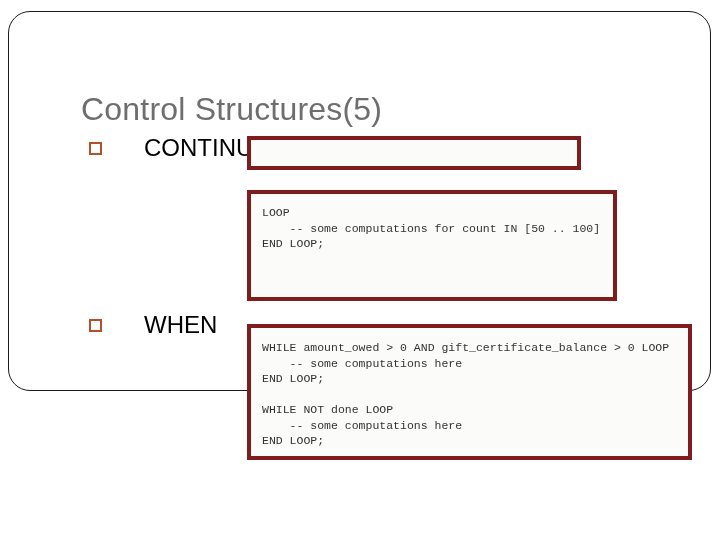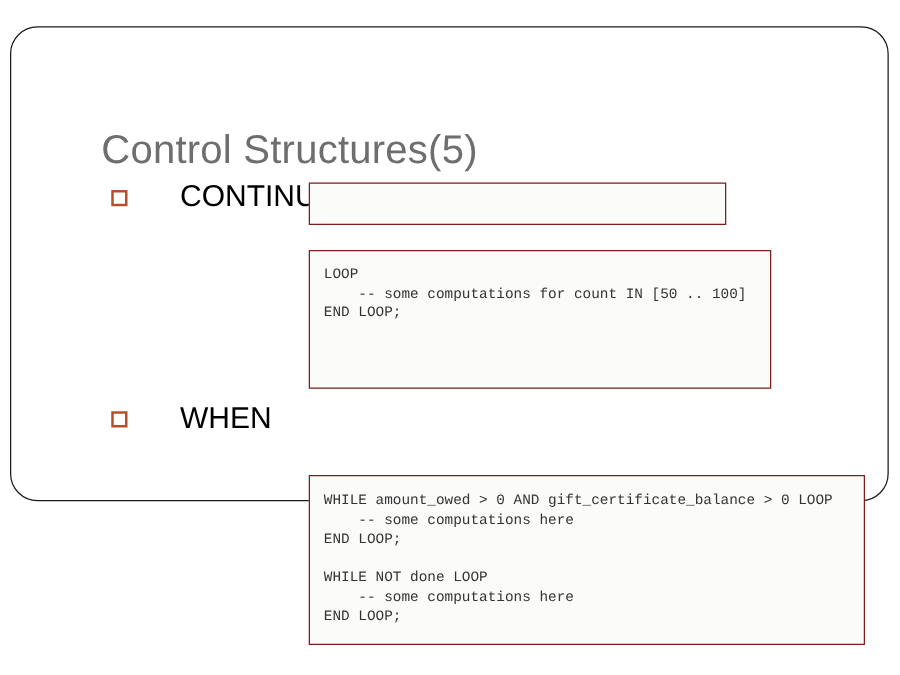--- a/index.html
+++ b/index.html
@@ -11,21 +11,21 @@
   body {
     width: 720px;
     height: 540px;
     font-family: "Liberation Sans", sans-serif;
     overflow: hidden;
   }
 
   .slide {
     position: absolute;
     left: 8px;
-    top: 21px;
+    top: 11px;
     width: 703px;
     height: 380px;
     box-sizing: border-box;
     border: 1px solid #1a1a1a;
     border-radius: 22px;
     background: #ffffff;
   }
 
   .slide-title {
     position: absolute;
@@ -63,21 +63,21 @@
   .bullet-label {
     font-size: 24px;
     color: #000000;
     line-height: 1;
   }
 
   
   .code-box {
     position: absolute;
     box-sizing: border-box;
-    border: 1px solid #7f1d1d;
+    border: 4px solid #7f1d1d;
     background: #fbfbfa;
     font-family: "Liberation Mono", "DejaVu Sans Mono", monospace;
     font-size: 11.5px;
     line-height: 15.5px;
     color: #333333;
     white-space: pre;
     overflow: hidden;
   }
 
   .code-box.box-syntax {
@@ -95,21 +95,20 @@
     height: 111px;
     padding: 11px 0 0 11px;
   }
 
   .code-box.box-while {
     left: 238px;
     top: 312px;
     width: 445px;
     height: 136px;
     padding: 12px 0 0 11px;
-    margin-top: 46px;
   }
 
   .code-line { display: block; }
   .code-line.blank { height: 15.5px; }
 </style>
 </head>
 <body>
 
 <div class="slide">
 

